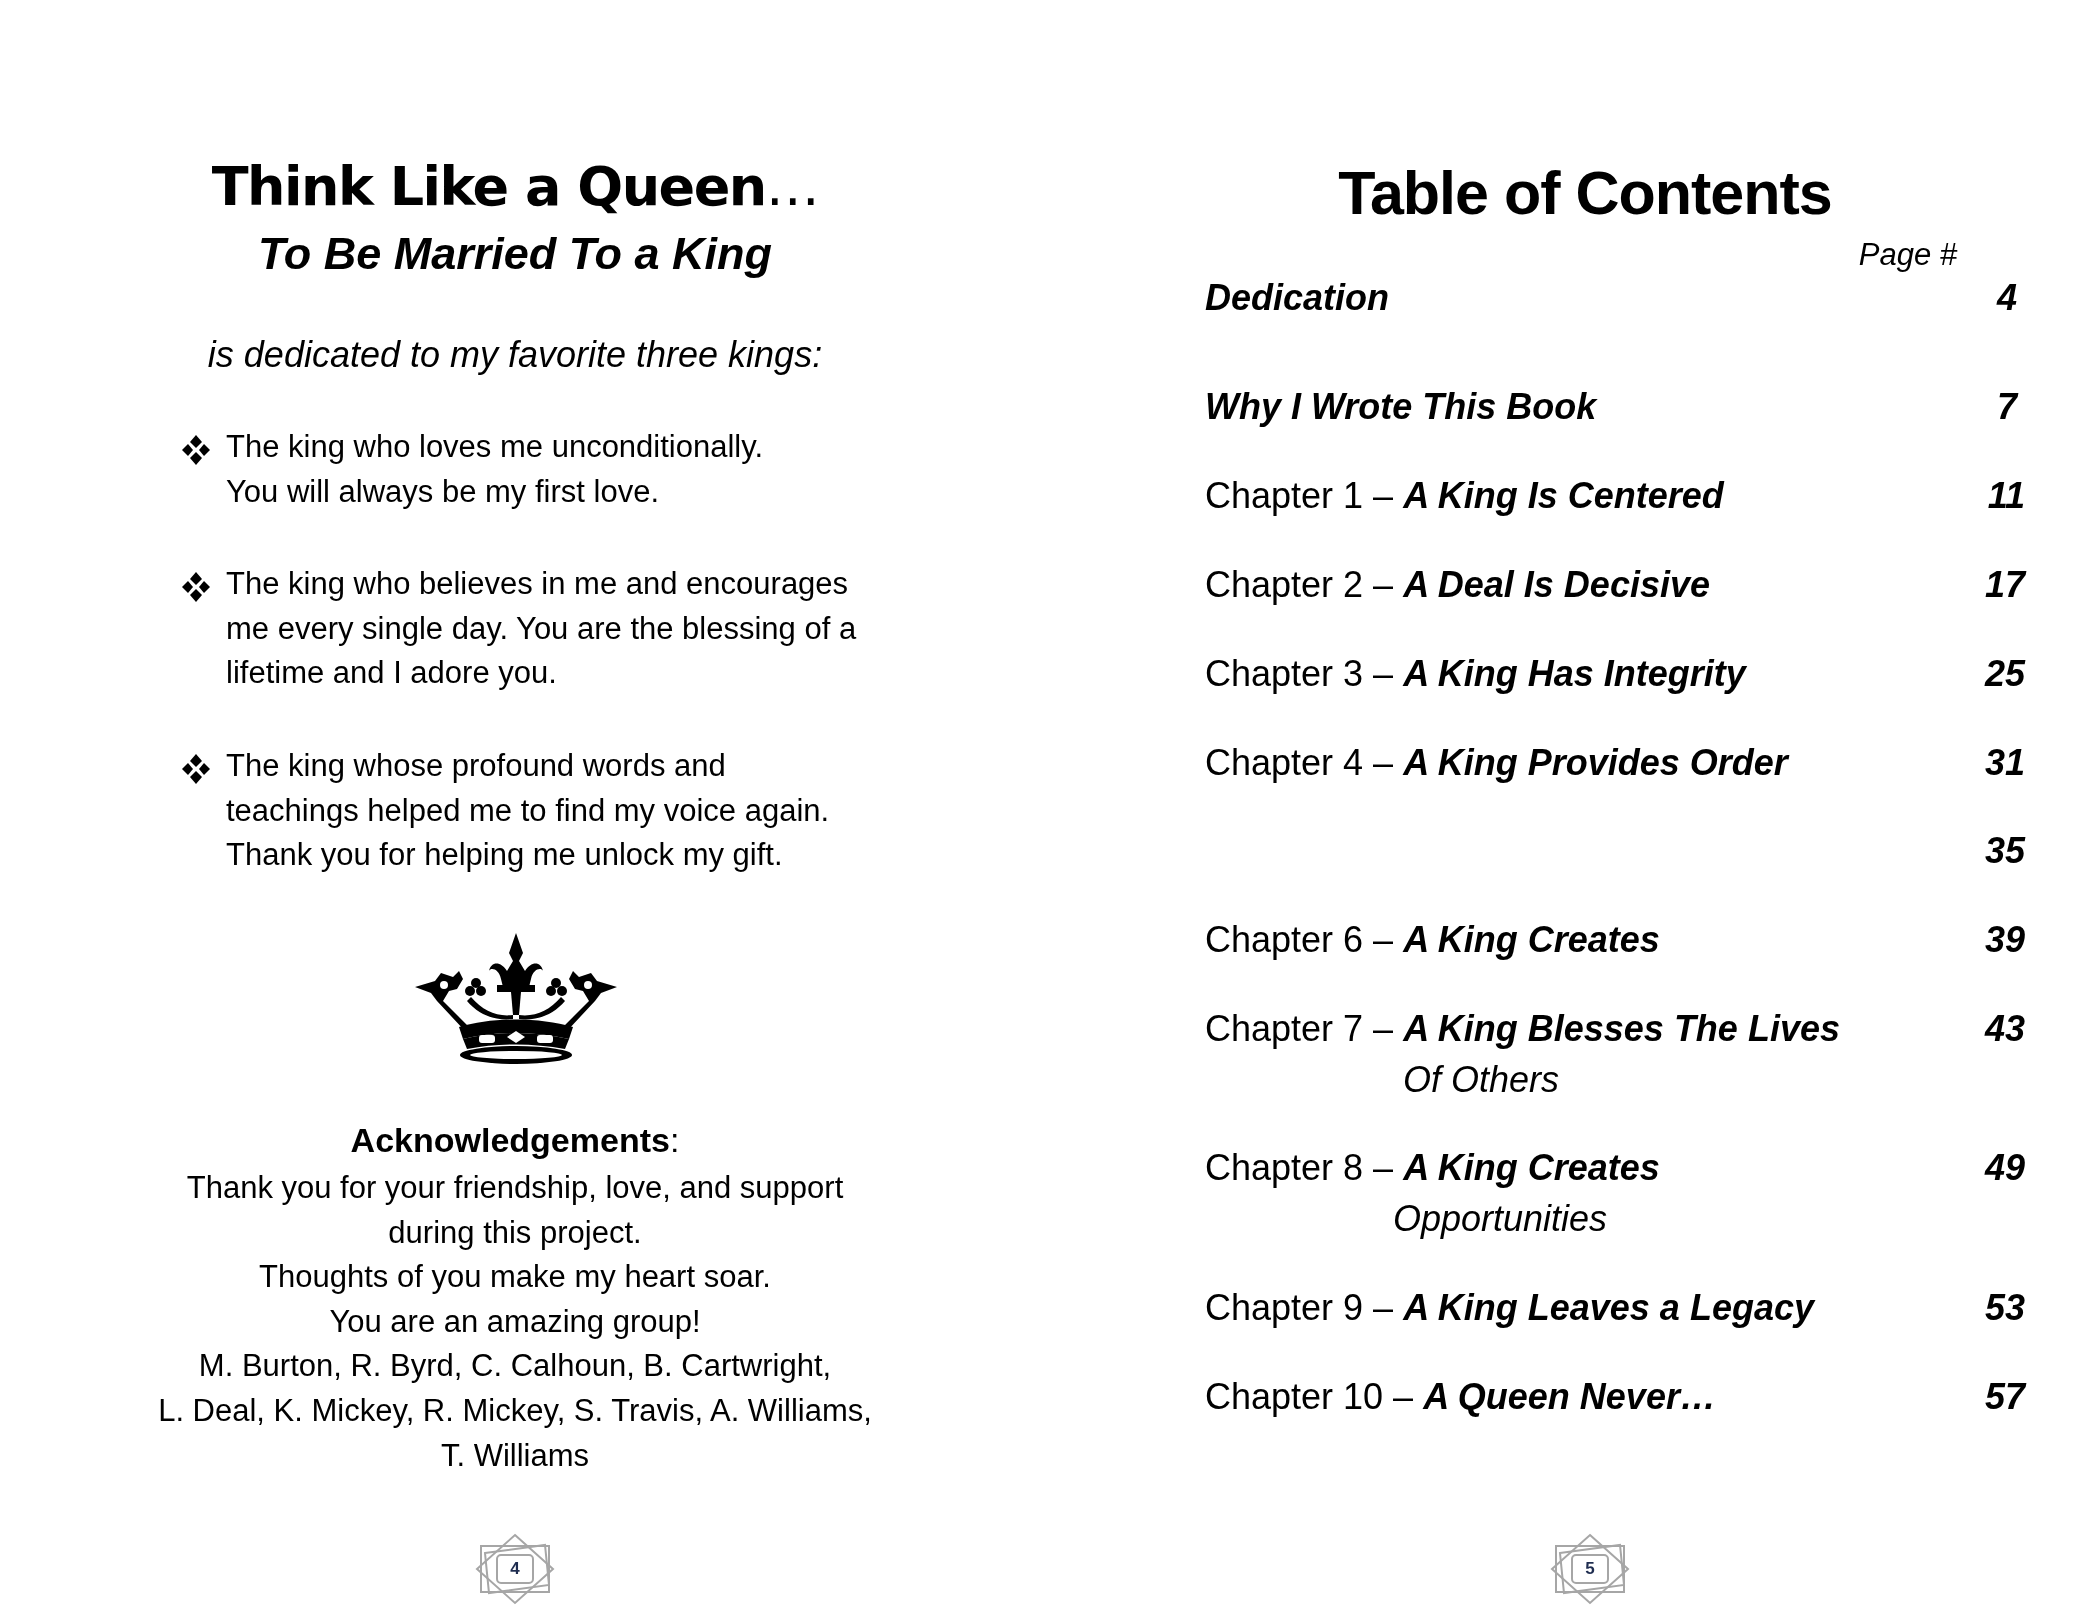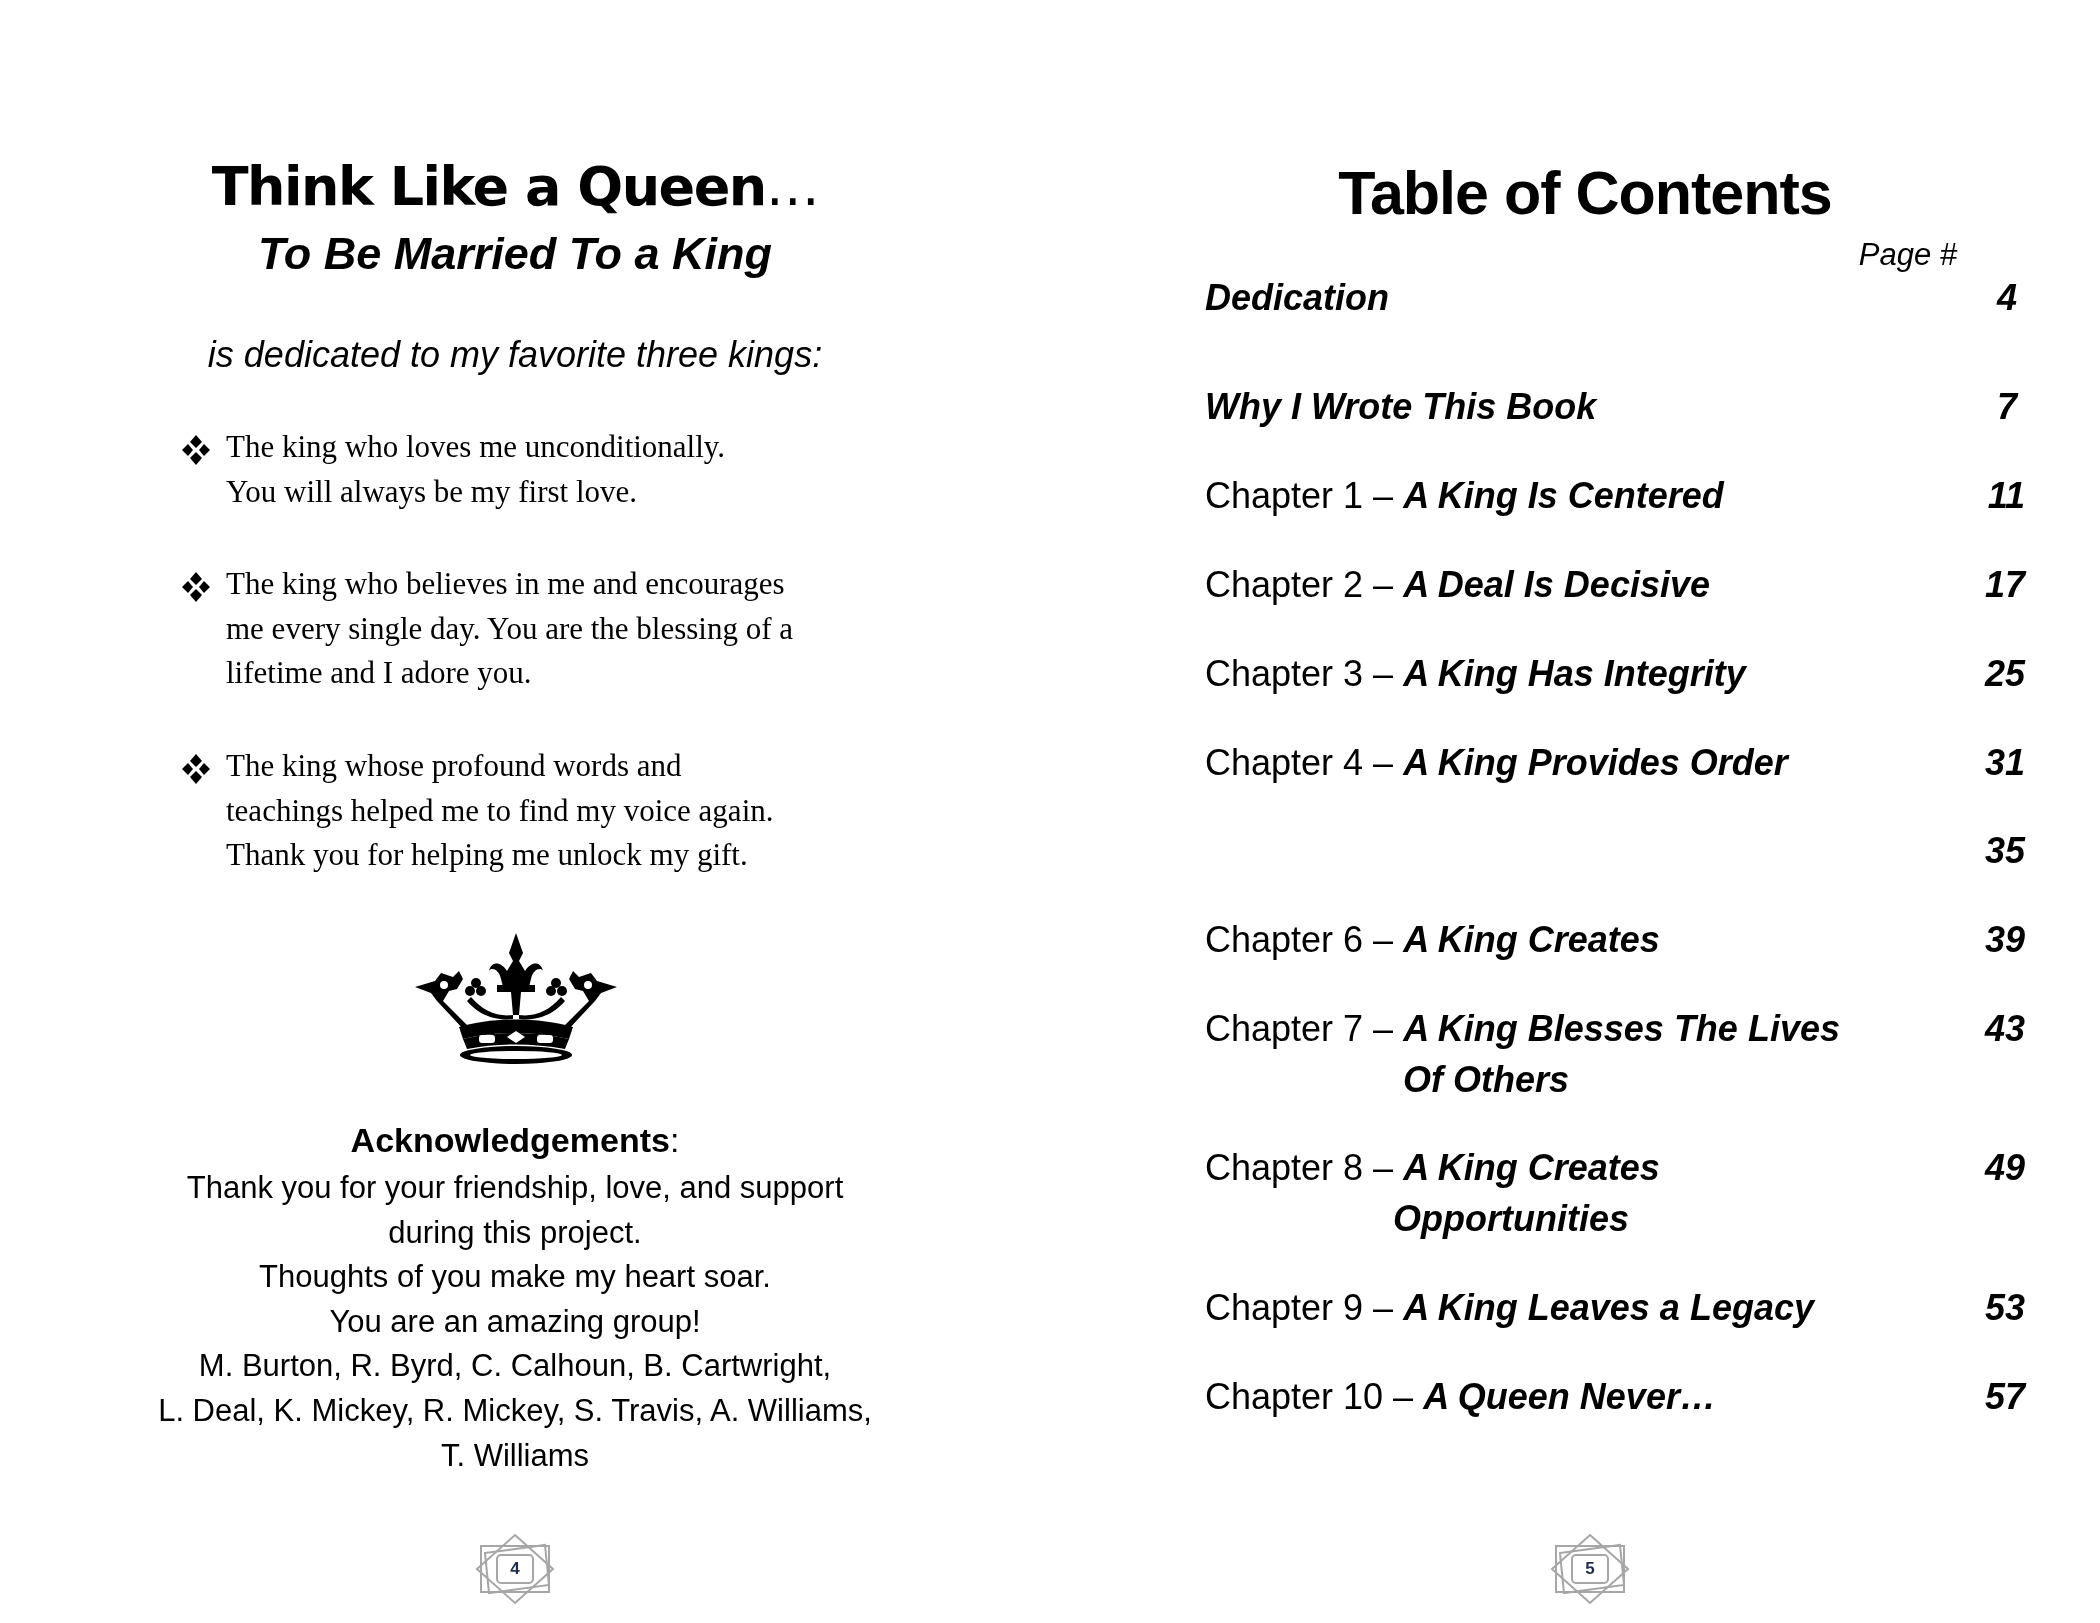--- a/index.html
+++ b/index.html
@@ -29,21 +29,21 @@
     left: 0; width: 1030px; text-align: center; top: 309px;
     font-family: "Liberation Sans", sans-serif; font-style: italic;
     font-size: 36px; line-height: 46px;
   }
   .bullet-block { left: 180px; }
   .bullet-icon { position: absolute; left: 0; top: 0; width: 32px; height: 32px; }
   .bullet-text {
     position: absolute; left: 46px; top: -9px;
     font-family: "Liberation Sans", sans-serif; font-size: 31px; line-height: 44.5px;
   }
-  .bullet-text div { white-space: nowrap; font-family: Liberation Serif, serif; }
+  .bullet-text div { white-space: nowrap; }
 
   .crown { left: 413px; top: 908px; width: 206px; height: 134px; }
 
   .ack-heading {
     left: 0; width: 1030px; text-align: center; top: 1095px;
     font-family: "Liberation Sans", sans-serif; font-size: 34px; line-height: 44px;
   }
   .ack-heading b { font-weight: bold; }
   .ack-lines {
     left: 0; width: 1030px; text-align: center; top: 1143px;
@@ -73,21 +73,21 @@
   }
   .toc-row { left: 155px; width: 820px; height: 50px; }
   .toc-label {
     position: absolute; left: 0; top: 0;
     font-family: "Liberation Sans", sans-serif; font-size: 36px; line-height: 46px; white-space: nowrap;
   }
   .toc-label .prefix { font-weight: normal; font-style: normal; }
   .toc-label .title { font-weight: bold; font-style: italic; }
   .toc-cont {
     position: absolute; top: 51px;
-    font-family: "Liberation Sans", sans-serif; font-weight: bold; font-style: italic;
+    font-family: "Liberation Sans", sans-serif; font-weight: normal; font-style: italic;
     font-size: 36px; line-height: 46px; white-space: nowrap;
   }
   .toc-page {
     position: absolute; right: 0; top: 0; width: 80px; text-align: right;
     font-family: "Liberation Sans", sans-serif; font-weight: bold; font-style: italic;
     font-size: 36px; line-height: 46px;
   }
 </style>
 </head>
 <body>

